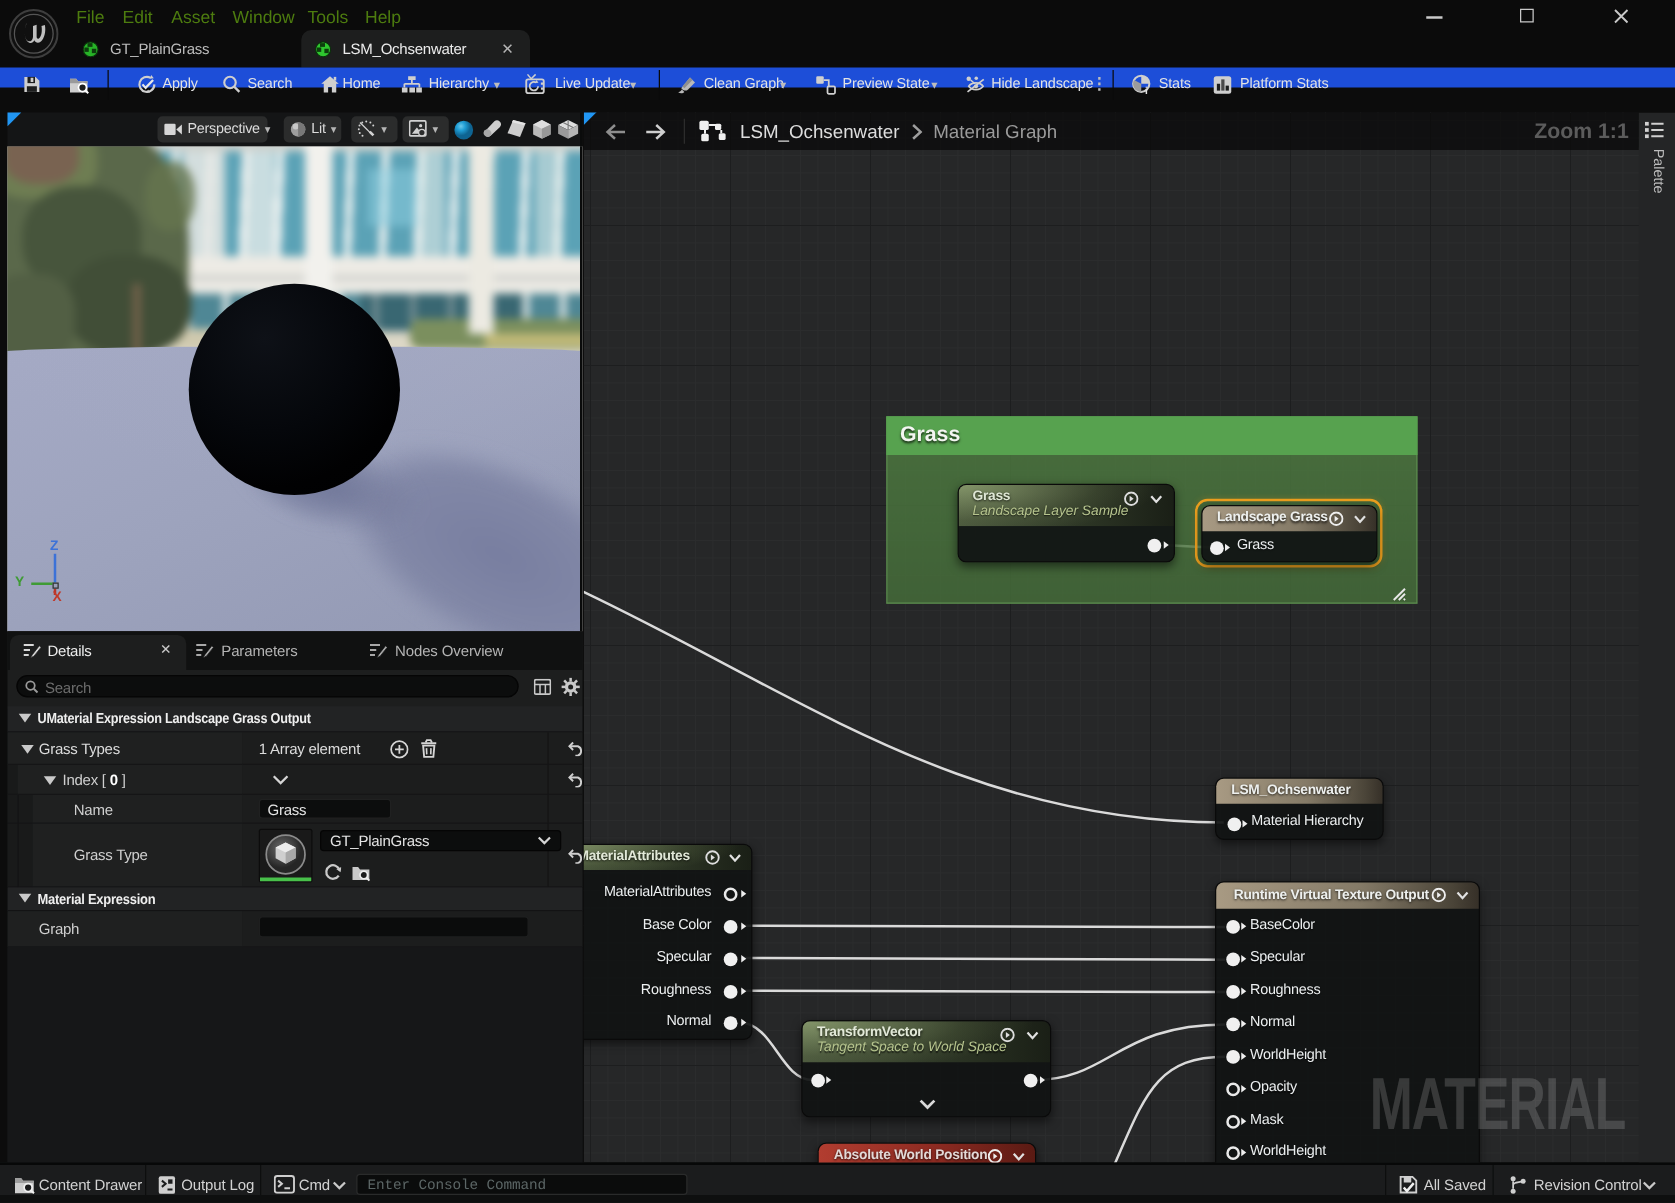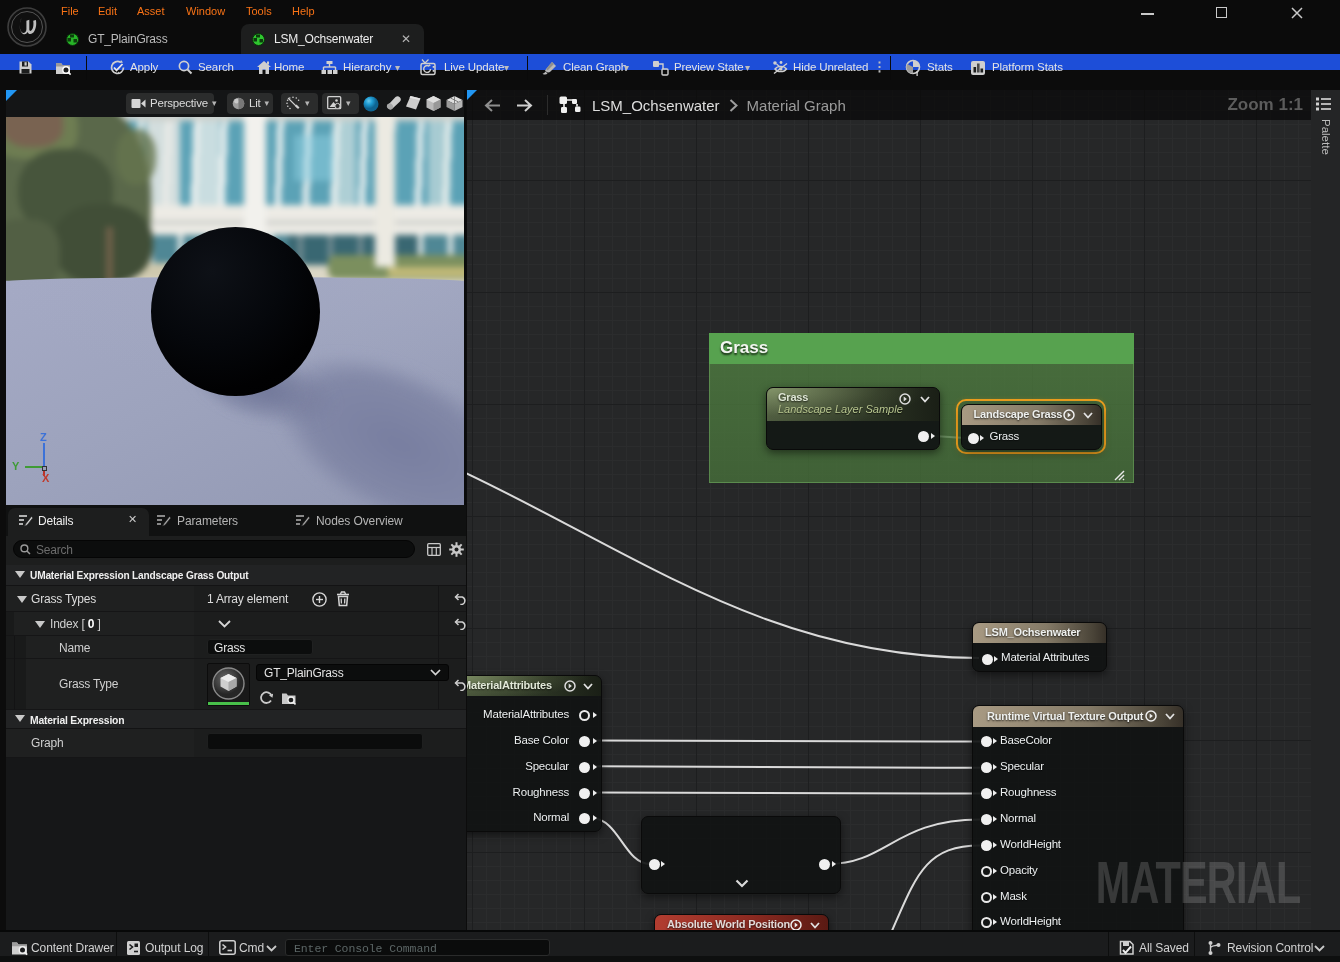--- a/index.html
+++ b/index.html
@@ -1,19 +1,19 @@
 <!DOCTYPE html>
 <html><head><meta charset="utf-8"><style>
 *{margin:0;padding:0;box-sizing:border-box}
 html,body{width:1340px;height:962px;overflow:hidden;background:#0c0c0c;font-family:"Liberation Sans",sans-serif;-webkit-font-smoothing:antialiased}
 .abs{position:absolute}
 #root{position:relative;width:1340px;height:962px;background:#0c0c0c;color:#e0e0e0}
 
 #titlebar{left:0;top:0;width:1340px;height:54px;background:#0b0b0b}
-.menu{top:5px;font-size:11px;color:#f97316}
+.menu{top:5px;font-size:14px;color:#4d7c0f}
 
 .tab{top:24px;height:30px;font-size:12px;letter-spacing:-0.2px;display:flex;align-items:center}
 #tabActive{left:241px;width:183px;background:#1d1e1e;border-radius:8px 8px 0 0;color:#ececec}
 
 #toolbar{left:0;top:54px;width:1340px;height:16px;background:#1d4ed8;display:flex;align-items:center;font-size:12.5px;color:#e3e3e3}
 .ttxt{top:7px;font-size:11.5px;letter-spacing:-0.1px;color:#e3e3e3;white-space:nowrap}
 .tchev{top:8px;color:#bdbdbd;font-size:10px}
 
 #vptool{left:6px;top:90px;width:460px;height:27px;background:#141516;z-index:4;border-right:2px solid #0a0b0b}
 #viewport{left:6px;top:117px;width:460px;height:388px;overflow:hidden;background:#e9e8e4;border-right:2px solid #0a0b0b}
@@ -161,21 +161,21 @@
   <span class="abs ttxt" style="left:674px">Preview State</span>
   <span class="abs tchev" style="left:745px">▾</span>
   <svg class="abs" style="left:772px;top:6px" width="19" height="15" viewBox="0 0 19 15">
         <circle cx="3" cy="3" r="1.8" fill="#cfcfcf"></circle>
         <circle cx="9" cy="2.5" r="1.4" fill="#cfcfcf"></circle>
         <path d="M4.5 4 L8 7" stroke="#cfcfcf" stroke-width="1.2"></path>
         <path d="M3 9 c2.5-3.5 9-3.5 11.5 0 c-2.5 3.5 -9 3.5 -11.5 0 z" fill="none" stroke="#cfcfcf" stroke-width="1.4"></path>
         <circle cx="8.8" cy="9" r="1.7" fill="#cfcfcf"></circle>
         <line x1="2" y1="13.5" x2="15" y2="3.5" stroke="#cfcfcf" stroke-width="1.4"></line>
       </svg>
-  <span class="abs ttxt" style="left:793px">Hide Unrelated</span>
+  <span class="abs ttxt" style="left:793px">Hide Landscape</span>
   <span class="abs" style="left:873px;top:5px;color:#bdbdbd;font-weight:bold;font-size:13px">⋮</span>
   <div class="abs" style="left:890px;top:2px;width:1px;height:24px;background:#0a0a0a"></div>
   <svg class="abs" style="left:905px;top:5px" width="17" height="17" viewBox="0 0 17 17">
         <circle cx="8" cy="8" r="6.5" fill="none" stroke="#cfcfcf" stroke-width="1.6"></circle>
         <path d="M8 1.5 A6.5 6.5 0 0 1 14.5 8 L8 8 z" fill="#cfcfcf"></path>
         <path d="M8 14.5 A6.5 6.5 0 0 1 2.2 5 L8 8 z" fill="#9b9b9b"></path>
         <text x="11" y="16.5" font-size="8" font-weight="bold" fill="#e3e3e3">i</text>
       </svg>
   <span class="abs ttxt" style="left:927px">Stats</span>
   <svg class="abs" style="left:970px;top:6px" width="16" height="16" viewBox="0 0 16 16">
@@ -564,24 +564,35 @@
       <span class="pin" style="right:11px;top:137px"></span>
       <span class="parr" style="right:4px;top:139px"></span>
     </div>
 
     <div class="node" style="left:505px;top:504px;width:135px;height:50px;z-index:3">
       <div class="nhead htan" style="height:20px;padding:3px 0 0 12px">
           <div class="ntitle">LSM_Ochsenwater</div>
         </div>
       <span class="pin" style="left:9px;top:30.5px"></span>
       <span class="parr" style="left:21px;top:32.5px"></span>
-      <span class="plab" style="left:28px;top:28px">Material Attributes</span>
+      <span class="plab" style="left:28px;top:28px">Material Hierarchy</span>
     </div>
 
     <div class="node" style="left:173.5px;top:698px;width:200px;height:78px;z-index:3">
+      <div class="nhead hgreen" style="height:33px;padding:3px 0 0 12px">
+        <div class="ntitle" style="color:#e2e9d8">TransformVector</div>
+        <div class="nsub">Tangent Space to World Space</div>
+        <svg class="abs" style="right:28px;top:5px" width="12" height="12" viewBox="0 0 12 12">
+            <circle cx="6" cy="6" r="5" fill="none" stroke="#ddd" stroke-width="1.5"></circle>
+            <path d="M4.7 3.6 l3.2 2.4 -3.2 2.4 z" fill="#ddd"></path>
+          </svg>
+        <svg class="abs" style="right:9px;top:8px" width="10" height="7" viewBox="0 0 10 7">
+            <path d="M1 1 L5 5.5 L9 1" fill="none" stroke="#e0e0e0" stroke-width="1.8"></path>
+          </svg>
+      </div>
       <span class="pin" style="left:7px;top:42px"></span>
       <span class="parr" style="left:19px;top:44px"></span>
       <span class="pin" style="right:10px;top:42px"></span>
       <span class="parr" style="right:4px;top:44px"></span>
       <svg class="abs" style="left:93px;top:62px" width="14" height="9" viewBox="0 0 14 9">
           <path d="M1.5 1.5 l5.5 5.5 L12.5 1.5" fill="none" stroke="#d9d9d9" stroke-width="2.2"></path>
         </svg>
     </div>
 
     <div class="node" style="left:187px;top:796px;width:175px;height:40px;z-index:3">

